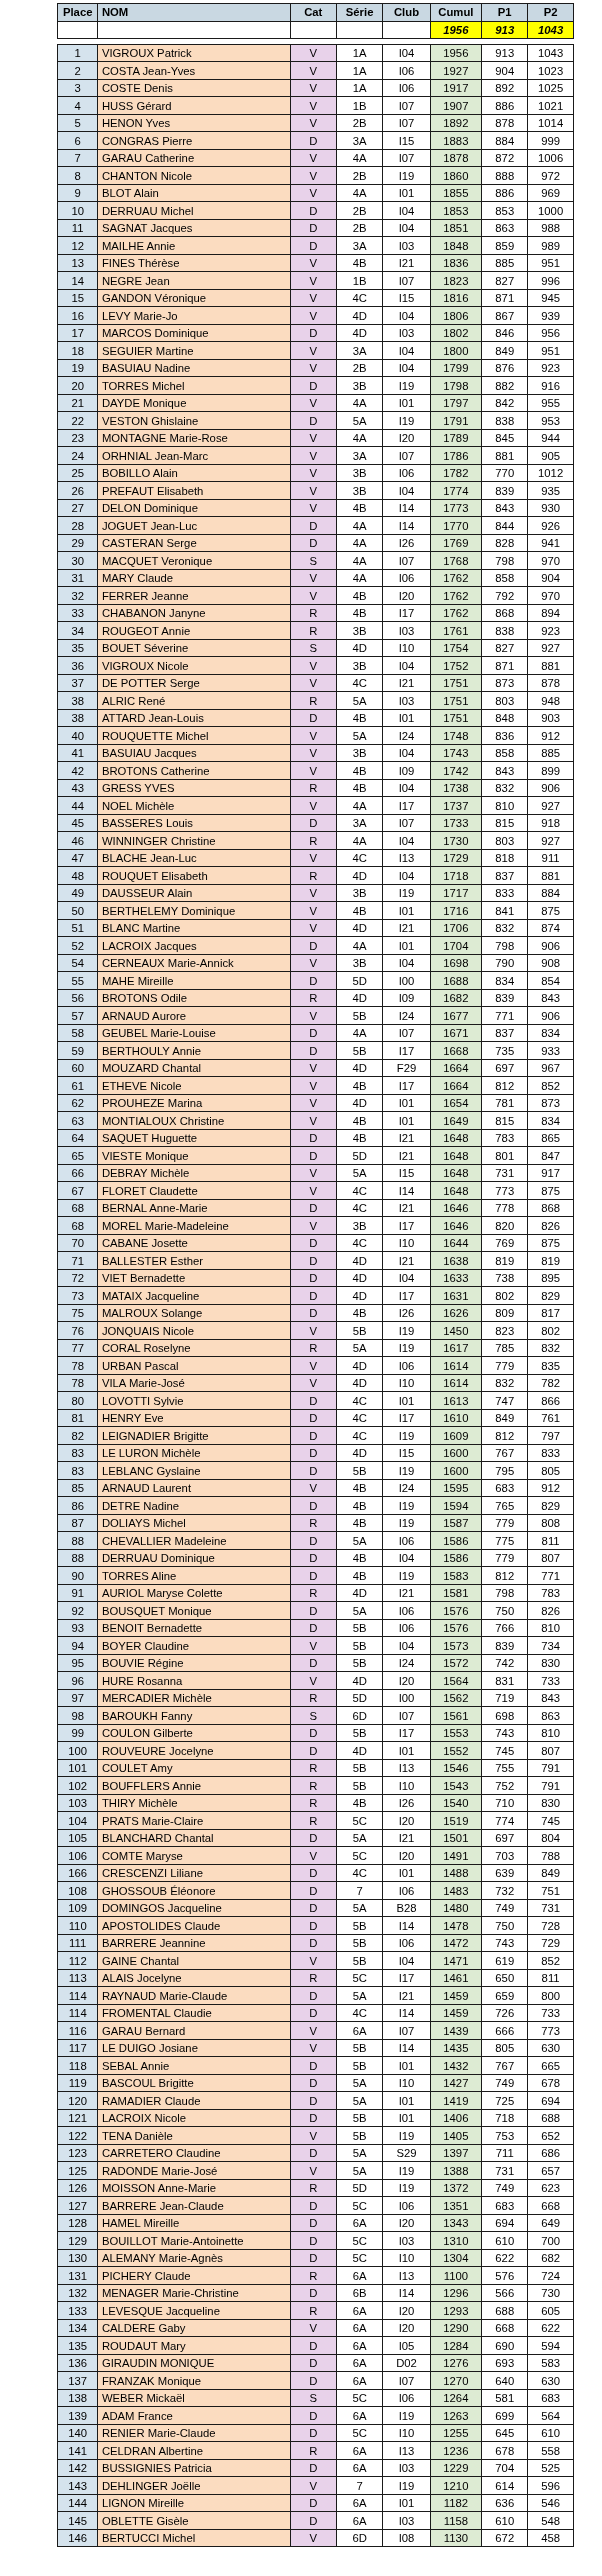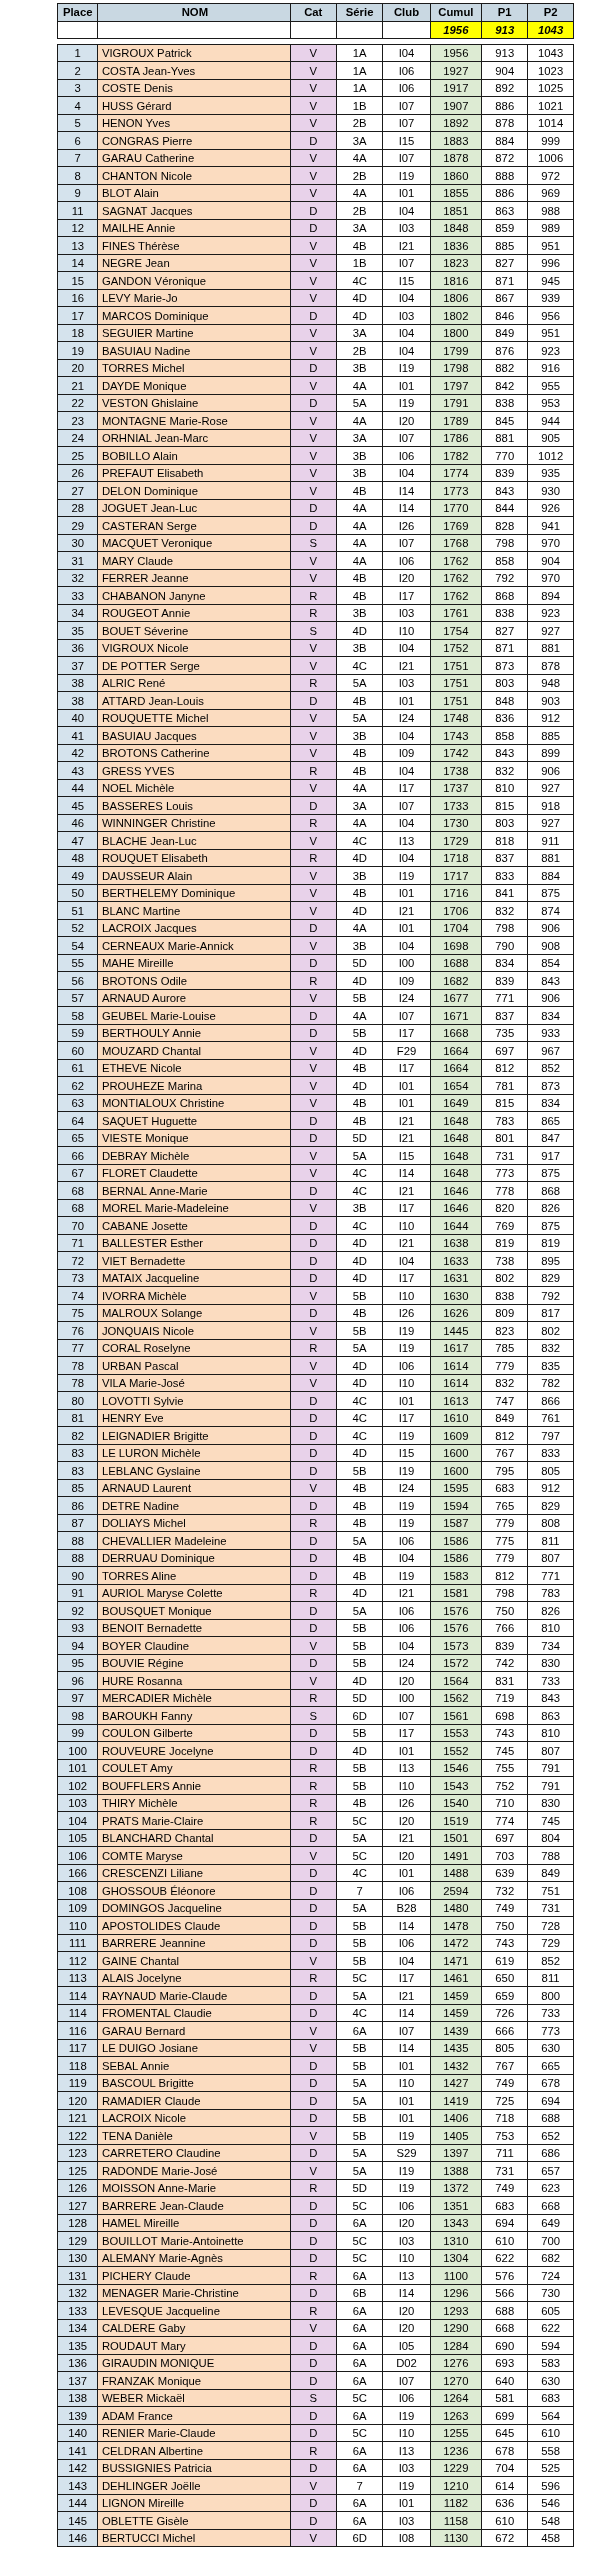--- a/index.html
+++ b/index.html
@@ -24,21 +24,21 @@
     padding: 0 1.7px;
     text-align: center;
     overflow: hidden;
     white-space: nowrap;
   }
   th {
     font-weight: bold;
     background: var(--header-bg, #c9d8e2);
     height: 17.4px;
   }
-  th.col-nom { text-align: center; }
+  th.col-nom { }
 
   .col-place  { width: 36px;  background: var(--place-bg, #d5e3ed); }
   .col-nom    { width: 186px; background: var(--nom-bg, #fbdcc0); text-align: left; padding-left: 3.5px; }
   .col-cat    { width: 42px;  background: var(--cat-bg, #e8d2ea); }
   .col-serie  { width: 42px;  background: #fff; }
   .col-club   { width: 43px;  background: #fff; }
   .col-cumul  { width: 47px;  background: var(--cumul-bg, #ddebd3); }
   .col-p1     { width: 42px;  background: #fff; }
   .col-p2     { width: 41px;  background: #fff; }
 
@@ -192,20 +192,30 @@
           <td class="col-place">9</td>
           <td class="col-nom">BLOT Alain</td>
           <td class="col-cat">V</td>
           <td class="col-serie">4A</td>
           <td class="col-club">I01</td>
           <td class="col-cumul">1855</td>
           <td class="col-p1">886</td>
           <td class="col-p2">969</td>
         </tr>
         <tr>
+          <td class="col-place">10</td>
+          <td class="col-nom">DERRUAU Michel</td>
+          <td class="col-cat">D</td>
+          <td class="col-serie">2B</td>
+          <td class="col-club">I04</td>
+          <td class="col-cumul">1853</td>
+          <td class="col-p1">853</td>
+          <td class="col-p2">1000</td>
+        </tr>
+        <tr>
           <td class="col-place">11</td>
           <td class="col-nom">SAGNAT Jacques</td>
           <td class="col-cat">D</td>
           <td class="col-serie">2B</td>
           <td class="col-club">I04</td>
           <td class="col-cumul">1851</td>
           <td class="col-p1">863</td>
           <td class="col-p2">988</td>
         </tr>
         <tr>
@@ -812,46 +822,36 @@
           <td class="col-place">73</td>
           <td class="col-nom">MATAIX Jacqueline</td>
           <td class="col-cat">D</td>
           <td class="col-serie">4D</td>
           <td class="col-club">I17</td>
           <td class="col-cumul">1631</td>
           <td class="col-p1">802</td>
           <td class="col-p2">829</td>
         </tr>
         <tr>
-          <td class="col-place">74</td>
-          <td class="col-nom">IVORRA Michèle</td>
-          <td class="col-cat">V</td>
-          <td class="col-serie">5B</td>
-          <td class="col-club">I10</td>
-          <td class="col-cumul">1630</td>
-          <td class="col-p1">838</td>
-          <td class="col-p2">792</td>
-        </tr>
-        <tr>
           <td class="col-place">75</td>
           <td class="col-nom">MALROUX Solange</td>
           <td class="col-cat">D</td>
           <td class="col-serie">4B</td>
           <td class="col-club">I26</td>
           <td class="col-cumul">1626</td>
           <td class="col-p1">809</td>
           <td class="col-p2">817</td>
         </tr>
         <tr>
           <td class="col-place">76</td>
           <td class="col-nom">JONQUAIS Nicole</td>
           <td class="col-cat">V</td>
           <td class="col-serie">5B</td>
           <td class="col-club">I19</td>
-          <td class="col-cumul">1445</td>
+          <td class="col-cumul">1450</td>
           <td class="col-p1">823</td>
           <td class="col-p2">802</td>
         </tr>
         <tr>
           <td class="col-place">77</td>
           <td class="col-nom">CORAL Roselyne</td>
           <td class="col-cat">R</td>
           <td class="col-serie">5A</td>
           <td class="col-club">I19</td>
           <td class="col-cumul">1617</td>
@@ -1157,21 +1157,21 @@
           <td class="col-cumul">1488</td>
           <td class="col-p1">639</td>
           <td class="col-p2">849</td>
         </tr>
         <tr>
           <td class="col-place">108</td>
           <td class="col-nom">GHOSSOUB Éléonore</td>
           <td class="col-cat">D</td>
           <td class="col-serie">7</td>
           <td class="col-club">I06</td>
-          <td class="col-cumul">2594</td>
+          <td class="col-cumul">1483</td>
           <td class="col-p1">732</td>
           <td class="col-p2">751</td>
         </tr>
         <tr>
           <td class="col-place">109</td>
           <td class="col-nom">DOMINGOS Jacqueline</td>
           <td class="col-cat">D</td>
           <td class="col-serie">5A</td>
           <td class="col-club">B28</td>
           <td class="col-cumul">1480</td>

